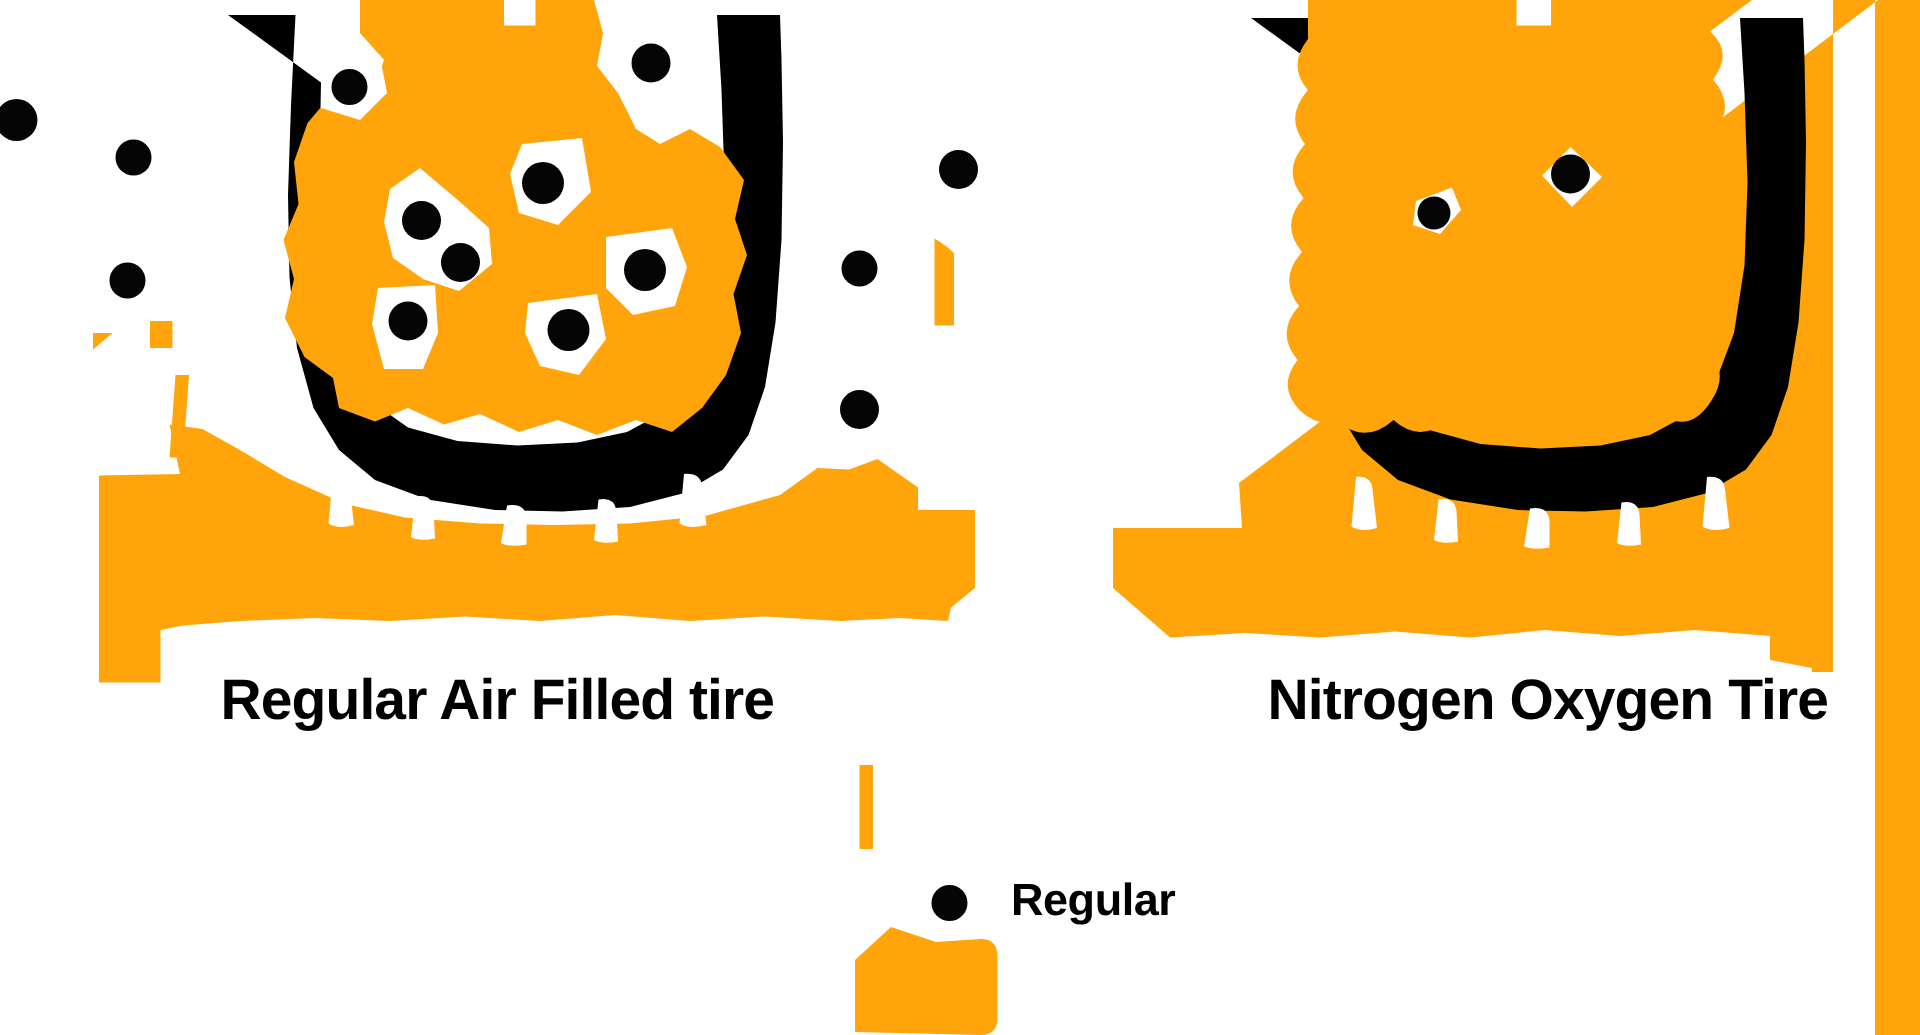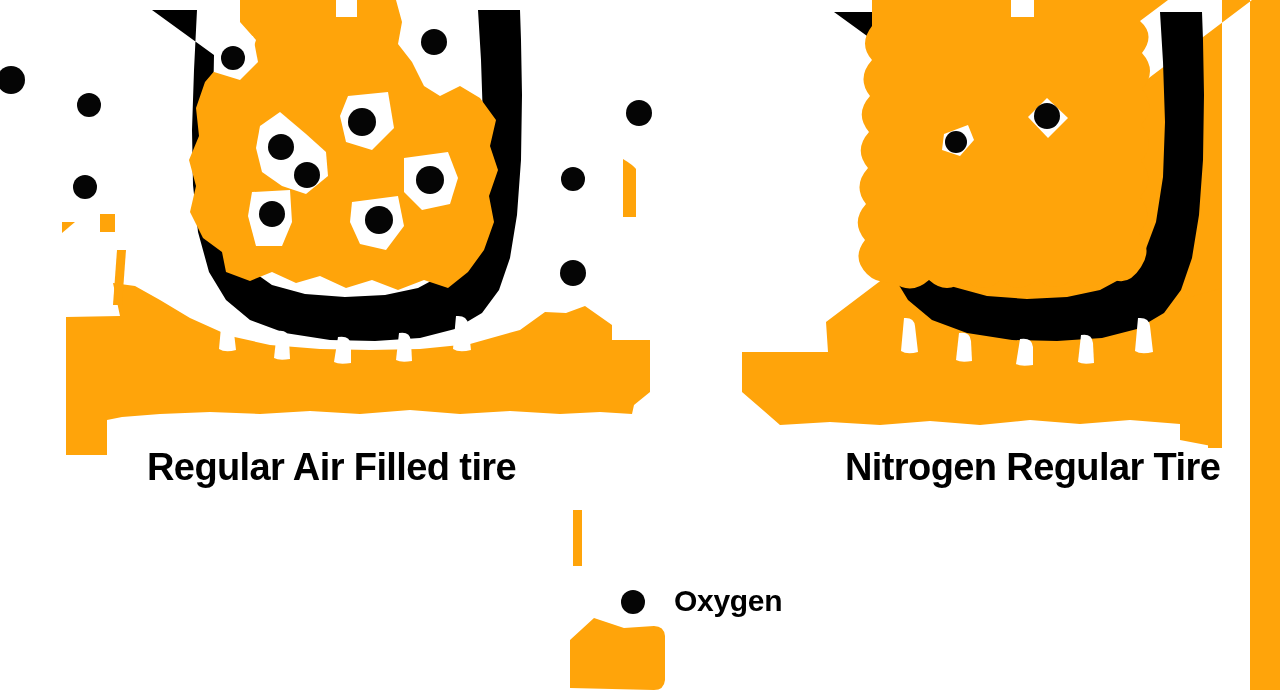--- a/index.html
+++ b/index.html
@@ -270,18 +270,18 @@
                l 0 44
                q -1 10 -11 10
                L 570 688
                L 570 640
                Z"></path>
     </g>
   </svg>
 
   <div class="caption" id="caption-left">Regular Air Filled tire</div>
 
-  <div class="caption" id="caption-right">Nitrogen Regular Tire</div>
-
-  <div class="legend-label" id="legend-label-oxygen">Oxygen</div>
+  <div class="caption" id="caption-right">Nitrogen Oxygen Tire</div>
+
+  <div class="legend-label" id="legend-label-oxygen">Regular</div>
 
 
 </div>
 
 </body></html>

